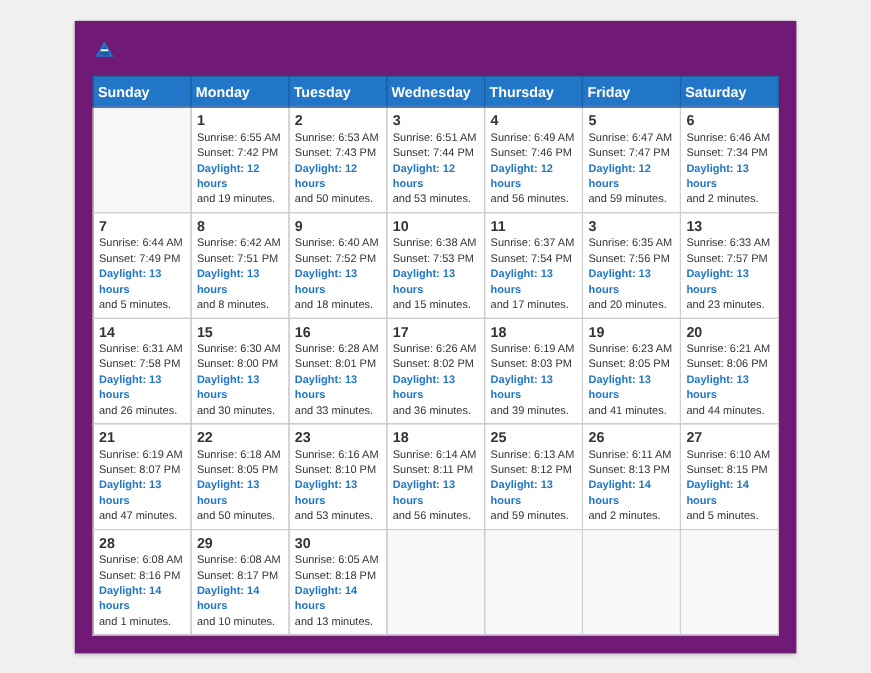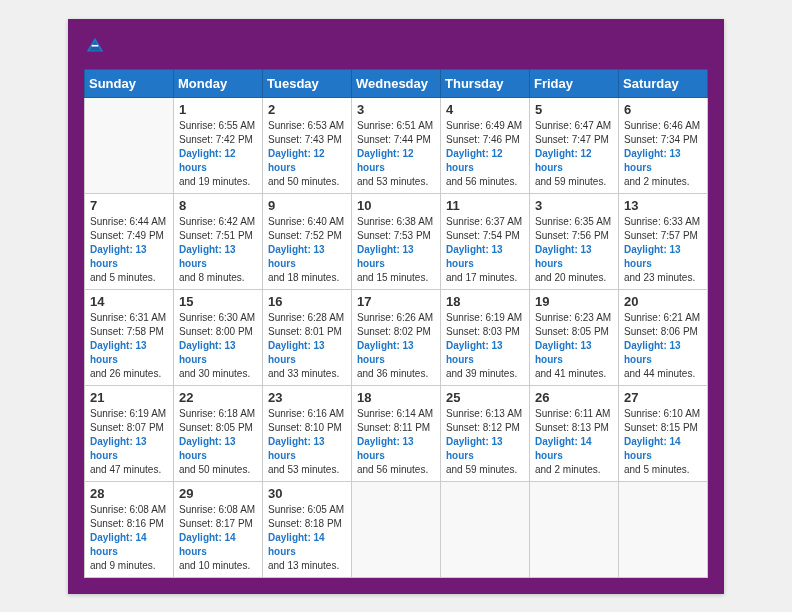--- a/index.html
+++ b/index.html
@@ -363,21 +363,21 @@
               <div><span class="highlight">Daylight: 14 hours</span><br><span> and 5 minutes.</span></div>
             </div>
           </td>
         </tr>
         <tr>
           <td>
             <span class="day-number">28</span>
             <div class="day-info">
               <div>Sunrise: 6:08 AM</div>
               <div>Sunset: 8:16 PM</div>
-              <div><span class="highlight">Daylight: 14 hours</span><br><span> and 9 minutes.</span></div>
+              <div><span class="highlight">Daylight: 14 hours</span><br><span> and 1 minutes.</span></div>
             </div>
           </td>
           <td>
             <span class="day-number">29</span>
             <div class="day-info">
               <div>Sunrise: 6:08 AM</div>
               <div>Sunset: 8:17 PM</div>
               <div><span class="highlight">Daylight: 14 hours</span><br><span> and 10 minutes.</span></div>
             </div>
           </td>

